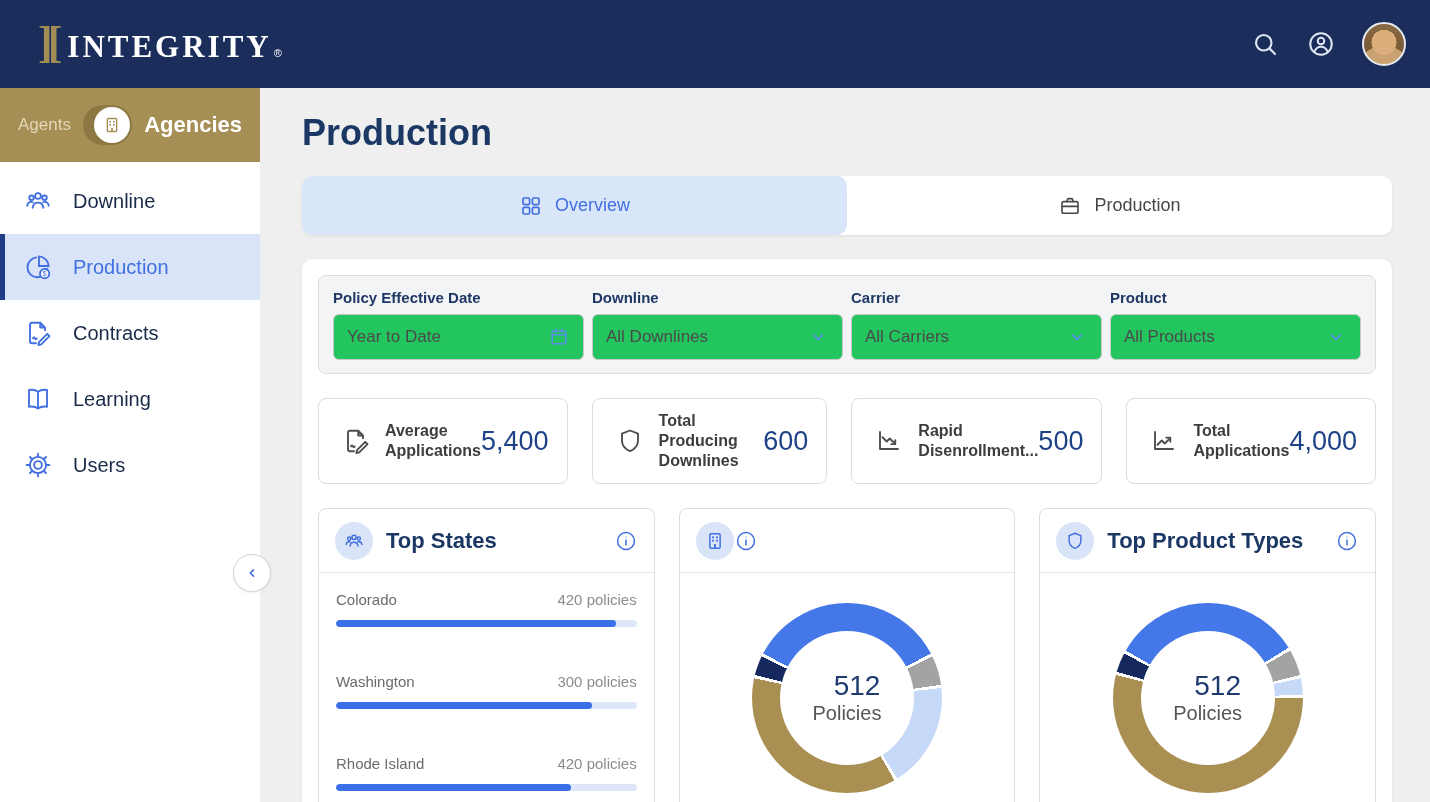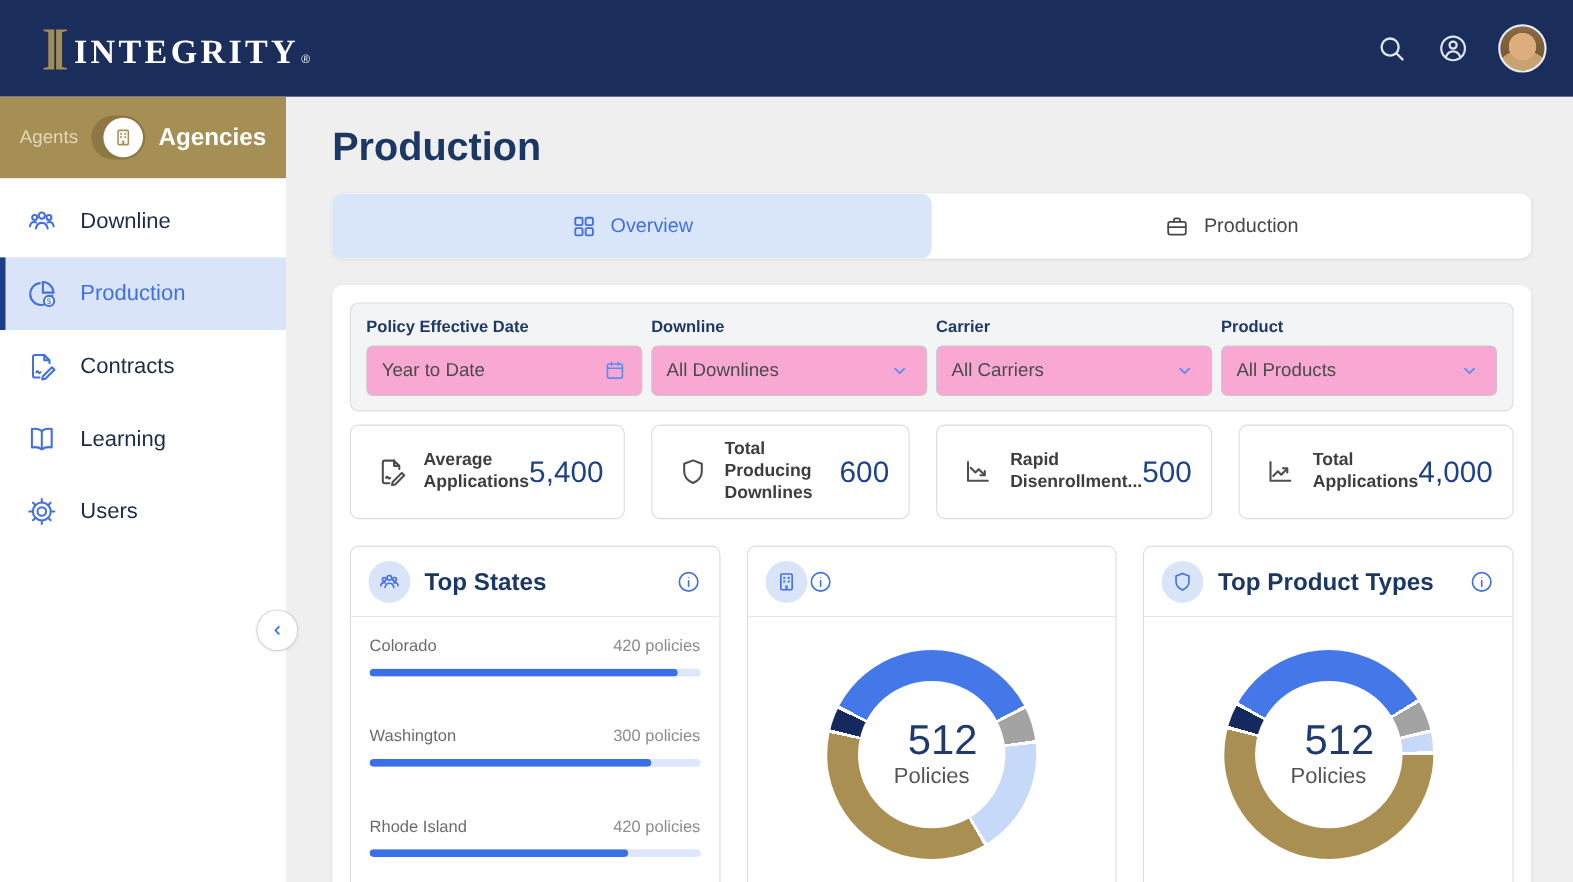--- a/index.html
+++ b/index.html
@@ -55,27 +55,27 @@
   .tab .tab-icon svg { width:100%; height:100%; }
   .tab.active { background:#d9e6f9; border-radius:10px; color:#4270e0; }
   .tab.active .tab-icon { color:#4270e0; }
 
   .content-card { margin-top:24px; background:#ffffff; border-radius:10px; box-shadow:0 1px 3px rgba(0,0,0,.07);
     padding:16px; height:640px; }
 
   .filter-panel { background:#f3f4f5; border:1px solid #dcdcdc; border-radius:8px; padding:13px 14px;
     display:grid; grid-template-columns:repeat(4,1fr); gap:8px; }
   .filter-label { font-size:15px; font-weight:bold; color:#1f3864; margin-bottom:8px; }
-  .filter-box { height:46px; background:#f9a8d4; border:1px solid #c9c9c9; border-radius:6px;
+  .filter-box { height:46px; background:#22c55e; border:1px solid #c9c9c9; border-radius:6px;
     display:flex; align-items:center; justify-content:space-between; padding:0 13px; cursor:pointer; }
   .filter-value { font-size:17px; color:#4a4a4a; }
   .filter-box .ficon { width:22px; height:22px; color:#5b8def; }
   .filter-box .ficon svg { width:100%; height:100%; }
 
-  .stats-row { display:grid; grid-template-columns:repeat(4,1fr); gap:24px; margin-top:12px; }
+  .stats-row { display:grid; grid-template-columns:repeat(4,1fr); gap:24px; margin-top:24px; }
   .stat-card { height:86px; border:1px solid #dcdcdc; border-radius:8px; display:flex; align-items:center; padding:0 18px 0 22px; }
   .stat-icon { width:30px; height:30px; color:#4d4d4d; flex:0 0 auto; }
   .stat-icon svg { width:100%; height:100%; }
   .stat-label { flex:1; margin-left:14px; font-size:16px; font-weight:bold; color:#3d3d3d; line-height:1.25; max-width:130px; }
   .stat-value { font-size:27px; color:#1e4287; font-weight:500; white-space:nowrap; }
 
   .cards-row { display:grid; grid-template-columns:repeat(3,1fr); gap:24px; margin-top:24px; }
   .panel-card { border:1px solid #dcdcdc; border-radius:8px; height:340px; background:#ffffff; overflow:hidden; }
   .panel-head { height:64px; display:flex; align-items:center; padding:0 16px; border-bottom:1px solid #e6e6e6; }
   .panel-chip { width:38px; height:38px; border-radius:50%; background:#d9e4f8; color:#4270e0;
@@ -90,21 +90,21 @@
   .state-line { display:flex; justify-content:space-between; font-size:15px; }
   .state-name { color:#6b6b6b; }
   .state-count { color:#8c8c8c; }
   .bar-track { margin-top:12px; height:7px; border-radius:4px; background:#dde7f9; overflow:hidden; }
   .bar-fill { height:100%; border-radius:4px; background:#3b6fe8; }
 
   .donut-body { display:flex; justify-content:center; padding-top:30px; }
   .donut { width:190px; height:190px; border-radius:50%; position:relative; }
   .donut-hole { position:absolute; left:28px; top:28px; right:28px; bottom:28px; border-radius:50%; background:#ffffff;
     display:flex; flex-direction:column; align-items:center; justify-content:center; }
-  .donut-value { font-size:38px; color:#1e3a6e; font-weight:500; line-height:1.05;margin-left:20px; }
+  .donut-value { font-size:28px; color:#1e3a6e; font-weight:500; line-height:1.05;margin-left:20px; }
   .donut-label { font-size:20px; color:#555555; margin-top:2px; }
 </style>
 </head>
 <body>
 
 <div class="header">
   <div class="logo">
     <span class="logo-mark">][</span>
     <span class="logo-text">INTEGRITY</span>
     <span class="logo-reg">®</span>

